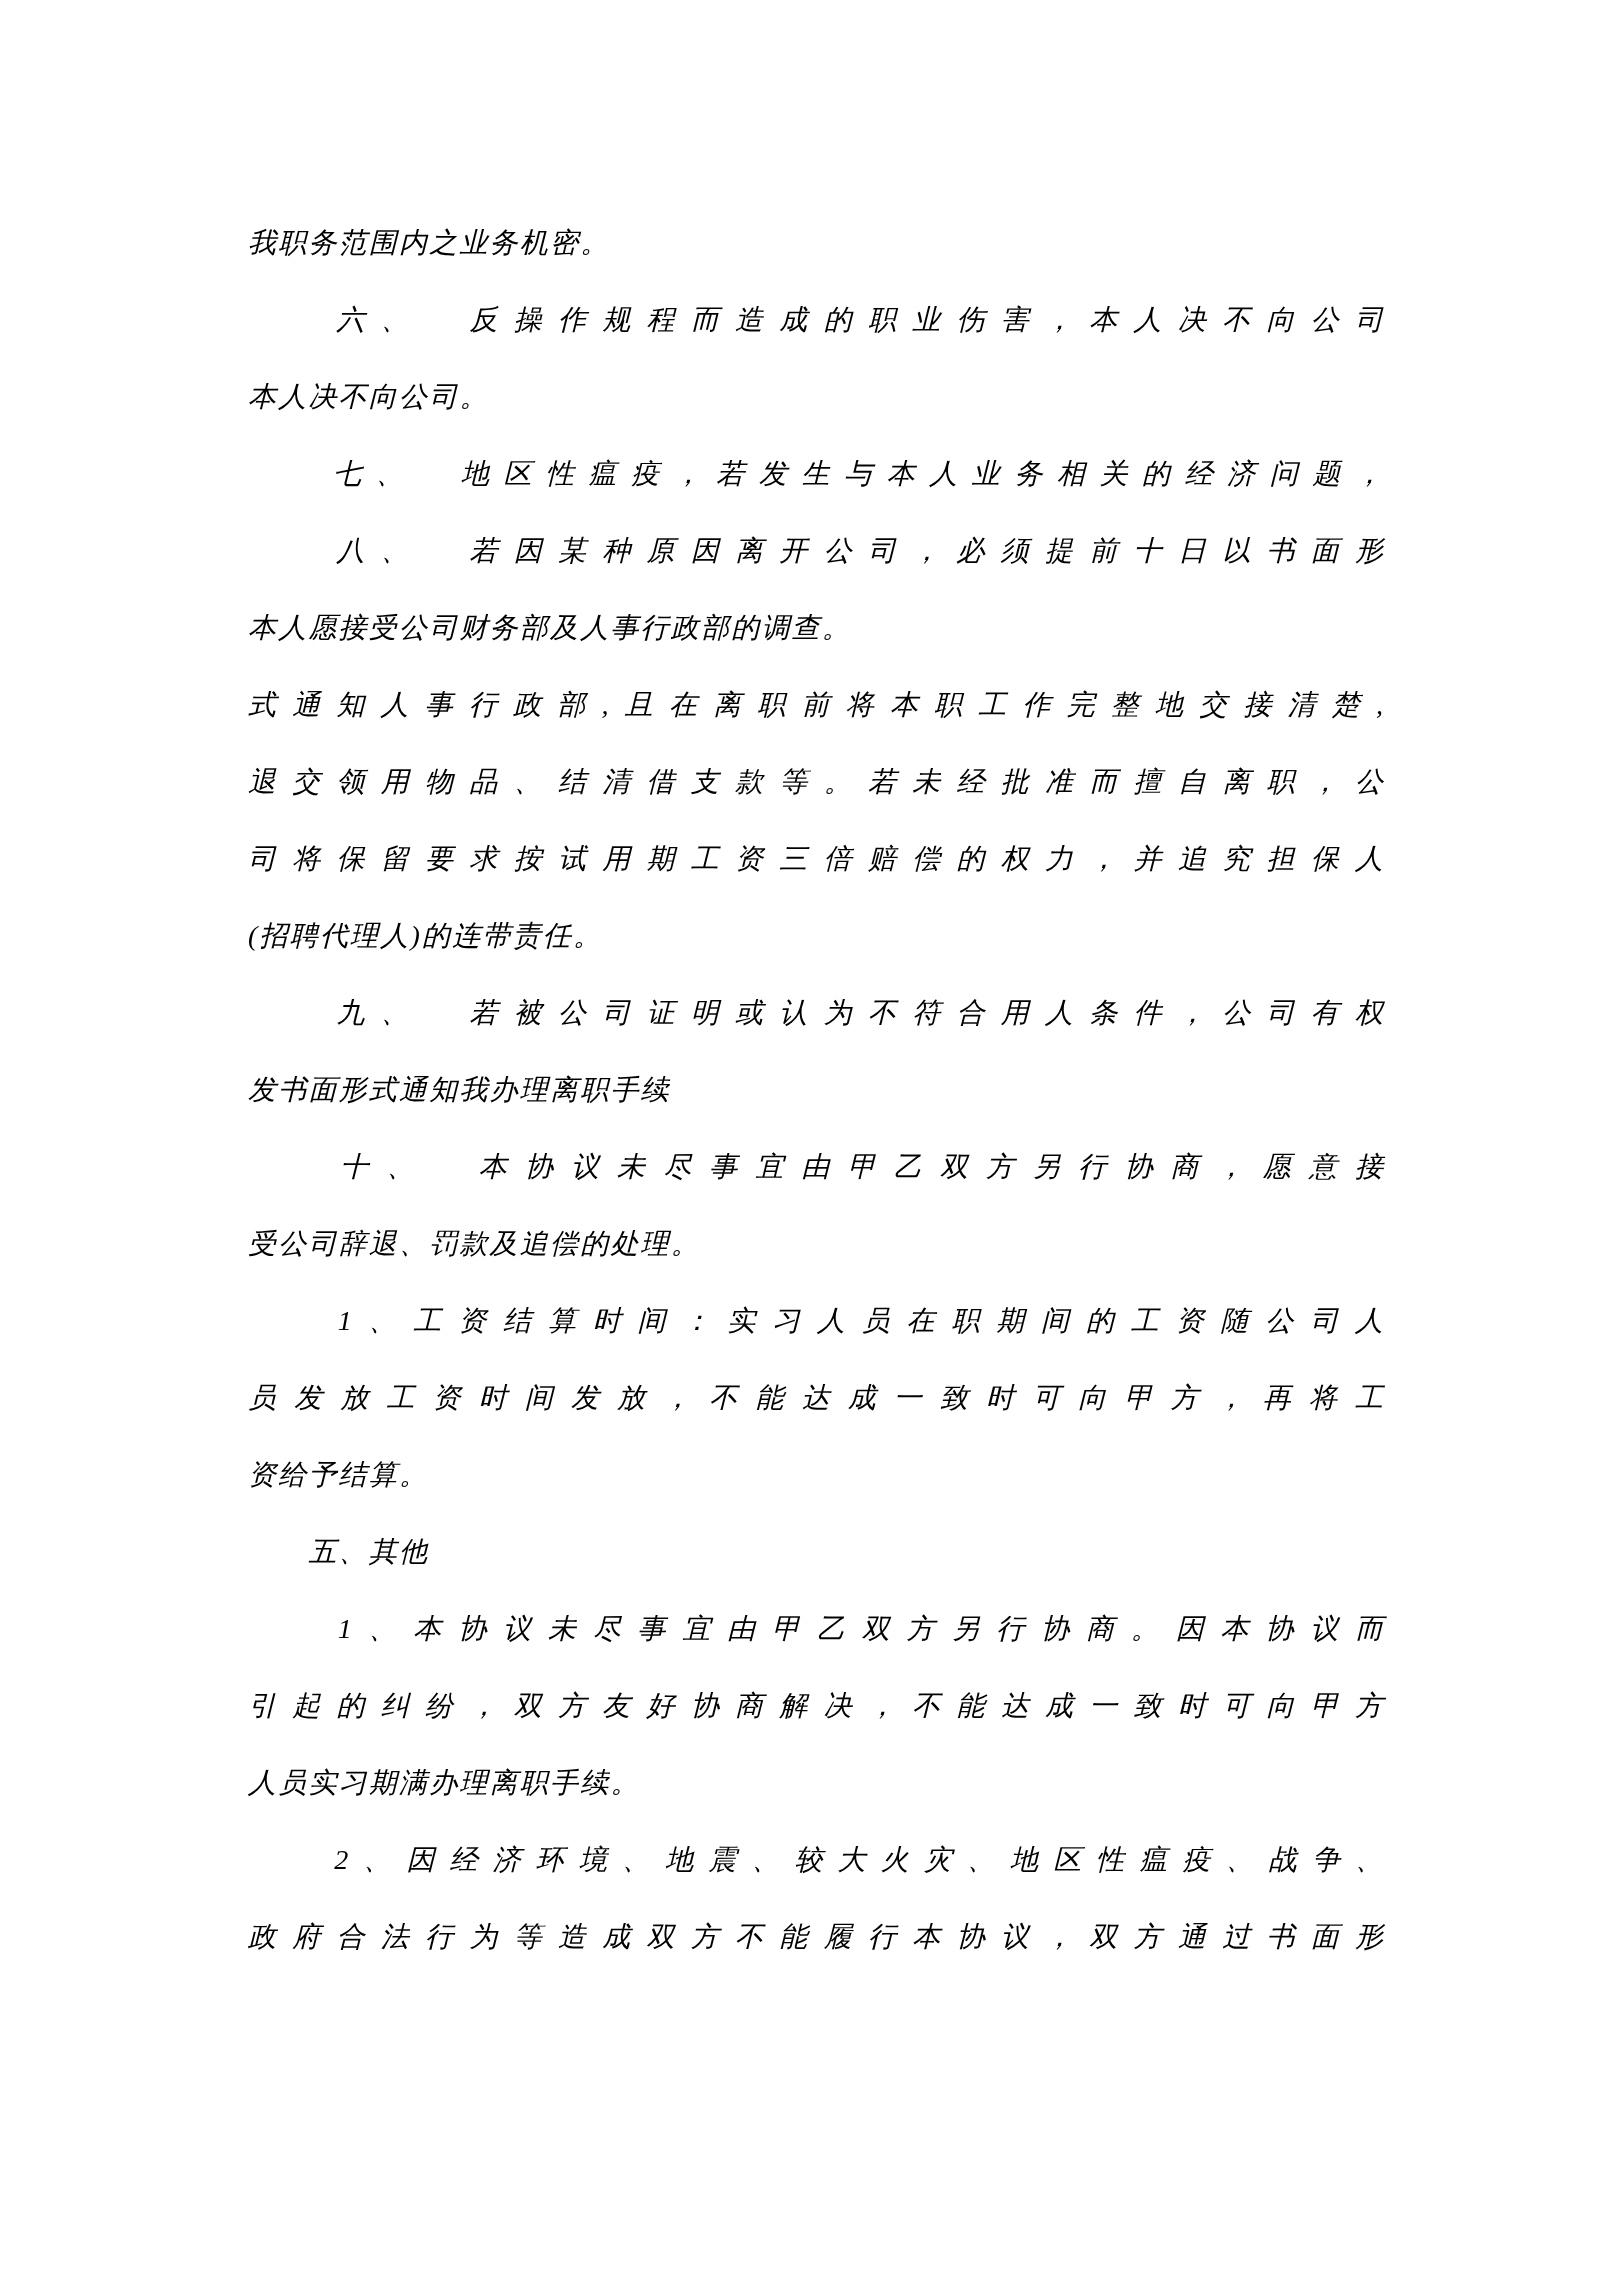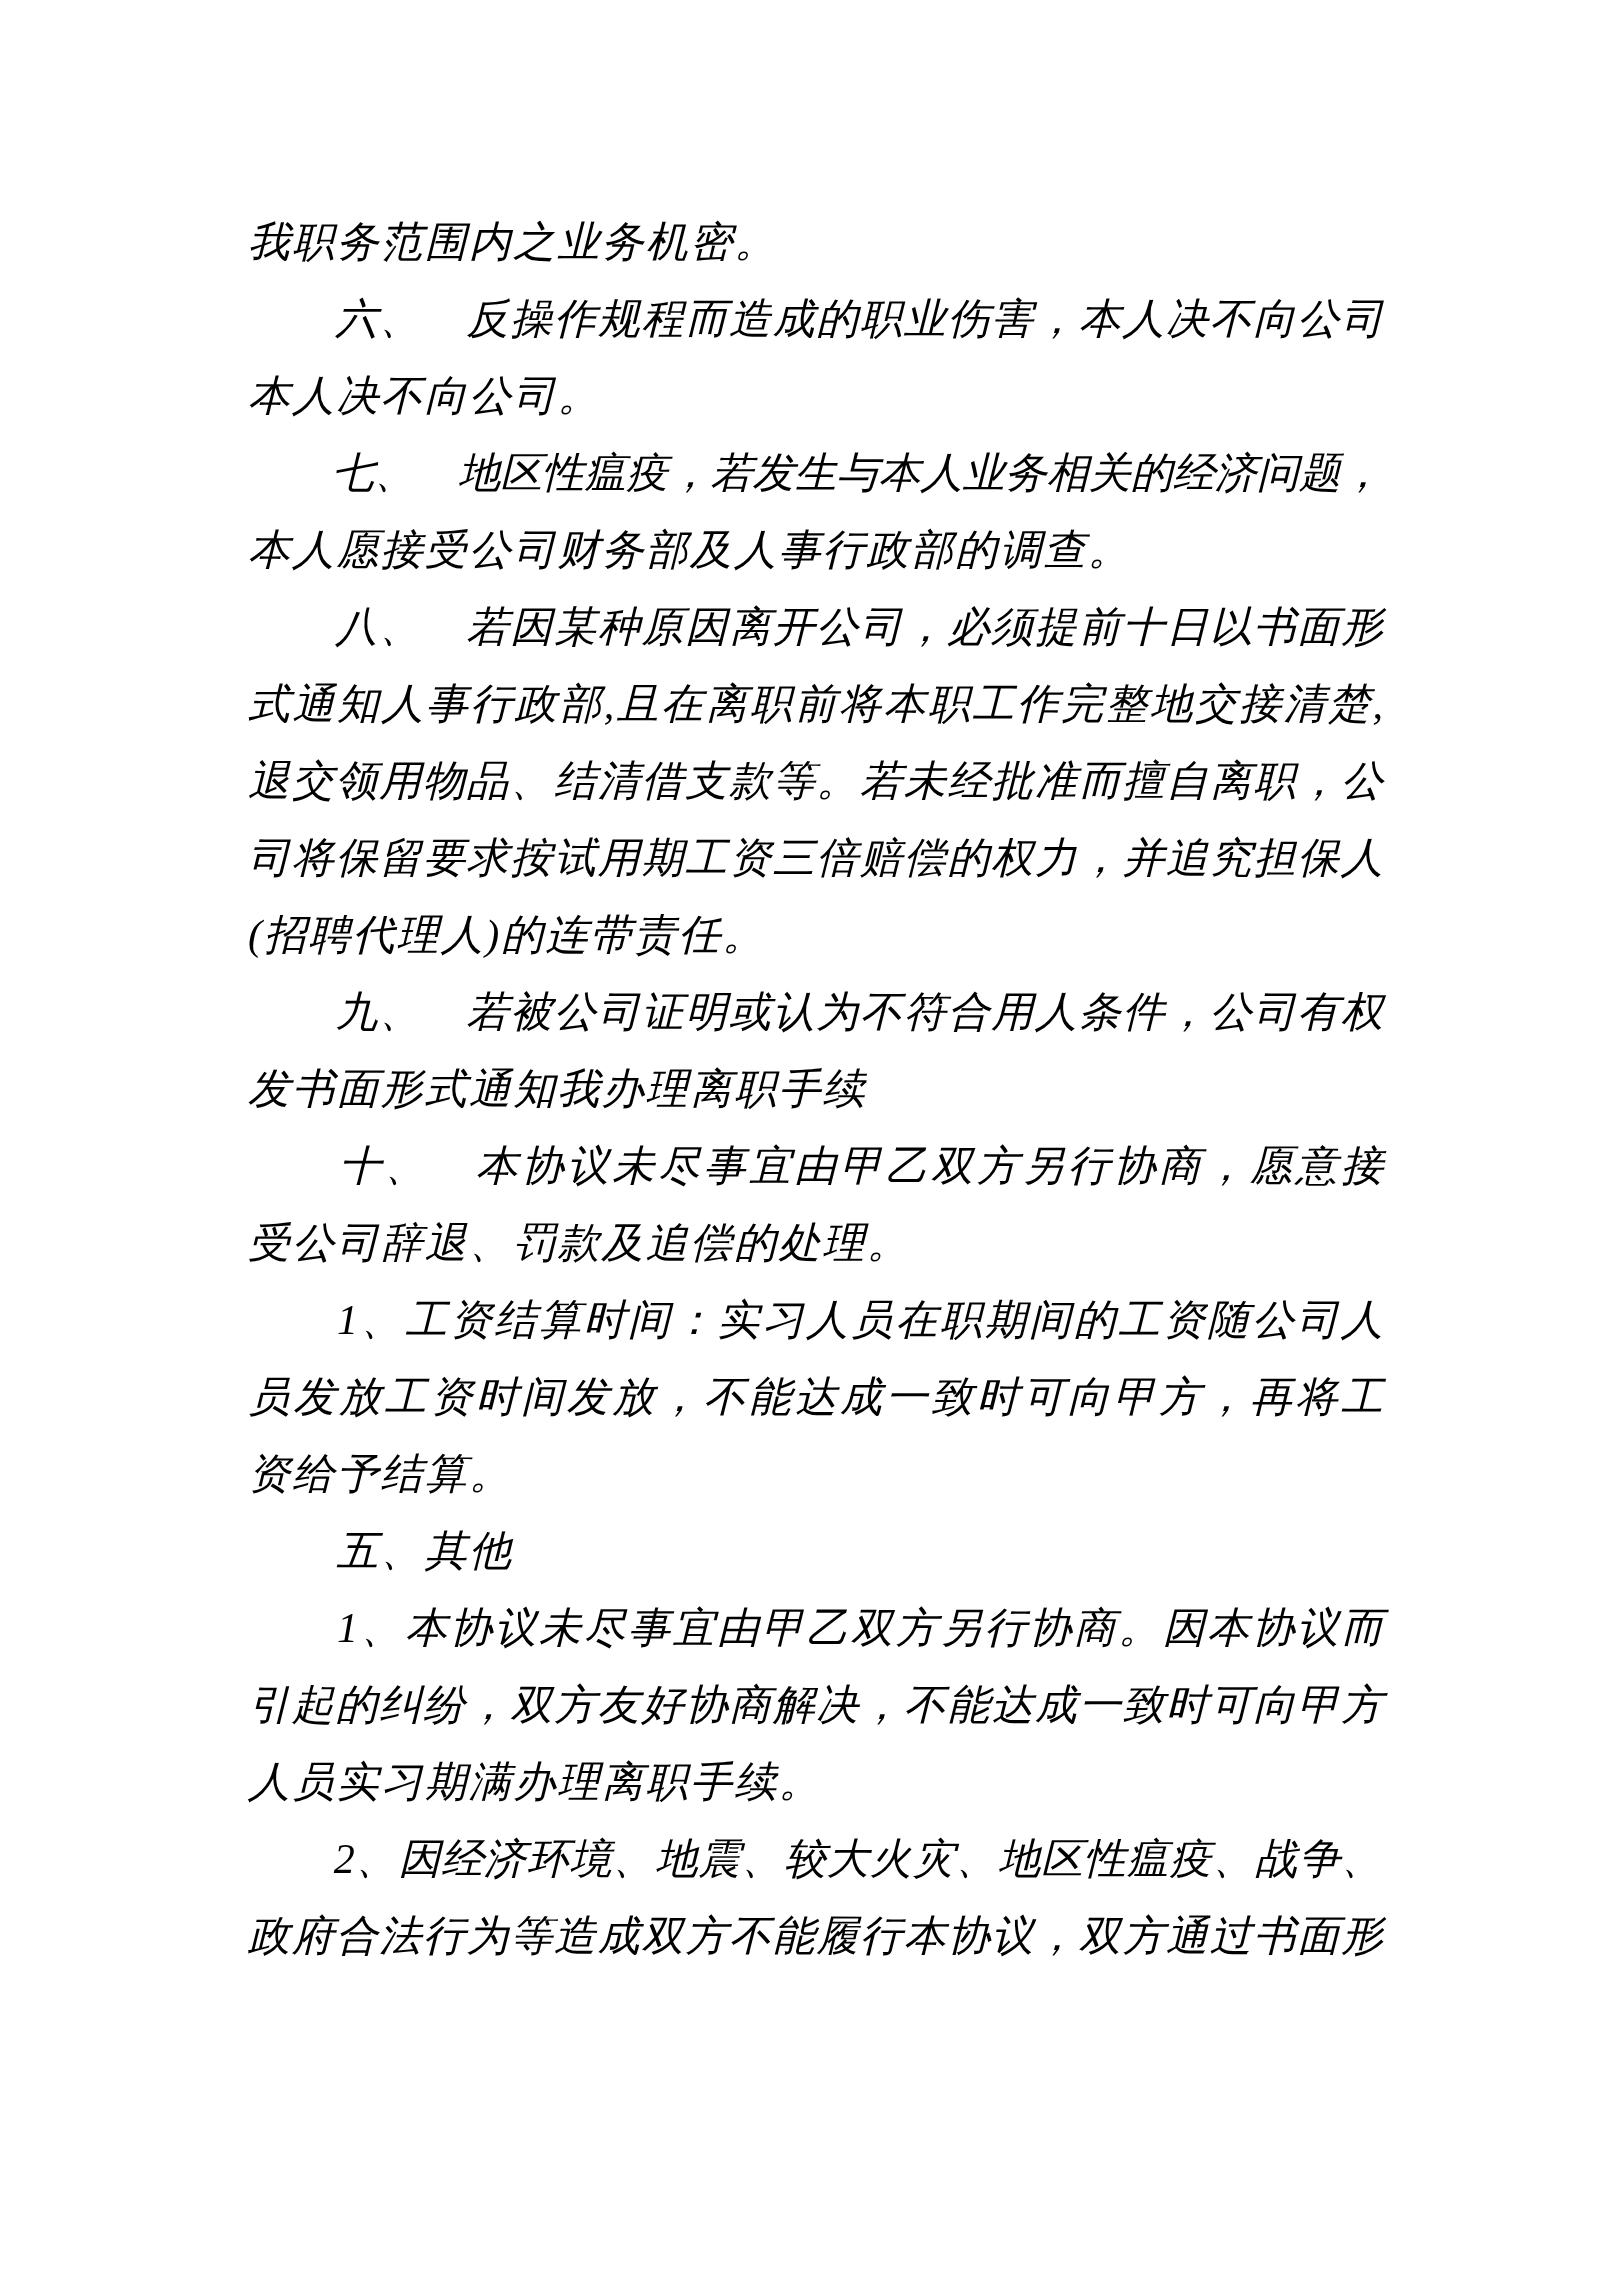--- a/index.html
+++ b/index.html
@@ -15,21 +15,21 @@
     overflow: hidden;
   }
   .doc {
     position: absolute;
     left: 248px;
     top: 204px;
     width: 1135px;
     color: #000000;
     font-family: "Liberation Serif", "DejaVu Serif", serif;
     font-style: italic;
-    font-size: 42px;
+    font-size: 28px;
     line-height: 77px;
   }
   .line {
     height: 77px;
     letter-spacing: 2.2px;
     white-space: nowrap;
   }
   .line.just {
     letter-spacing: 0;
     white-space: normal;
@@ -39,22 +39,22 @@
 </style>
 </head>
 <body>
 
 <div class="page" style="background: rgb(255, 255, 255);">
   <div class="doc" id="doc" style="color: rgb(0, 0, 0);">
       <div class="line">我职务范围内之业务机密。</div>
       <div class="line just">　　六、　反操作规程而造成的职业伤害，本人决不向公司</div>
       <div class="line">本人决不向公司。</div>
       <div class="line just">　　七、　地区性瘟疫，若发生与本人业务相关的经济问题，</div>
+      <div class="line just">　　八、　若因某种原因离开公司，必须提前十日以书面形</div>
       <div class="line">本人愿接受公司财务部及人事行政部的调查。</div>
-      <div class="line just">　　八、　若因某种原因离开公司，必须提前十日以书面形</div>
       <div class="line just">式通知人事行政部,且在离职前将本职工作完整地交接清楚,</div>
       <div class="line just">退交领用物品、结清借支款等。若未经批准而擅自离职，公</div>
       <div class="line just">司将保留要求按试用期工资三倍赔偿的权力，并追究担保人</div>
       <div class="line">(招聘代理人)的连带责任。</div>
       <div class="line just">　　九、　若被公司证明或认为不符合用人条件，公司有权</div>
       <div class="line">发书面形式通知我办理离职手续</div>
       <div class="line just">　　十、　本协议未尽事宜由甲乙双方另行协商，愿意接</div>
       <div class="line">受公司辞退、罚款及追偿的处理。</div>
       <div class="line just">　　1、工资结算时间：实习人员在职期间的工资随公司人</div>
       <div class="line just">员发放工资时间发放，不能达成一致时可向甲方，再将工</div>

